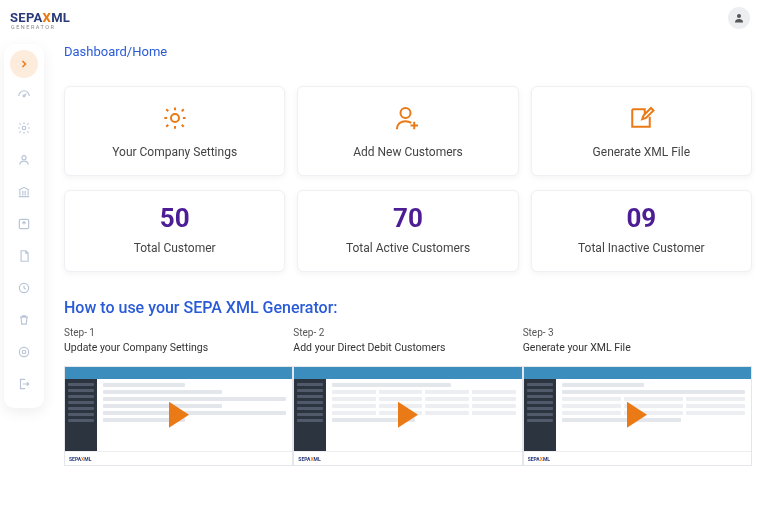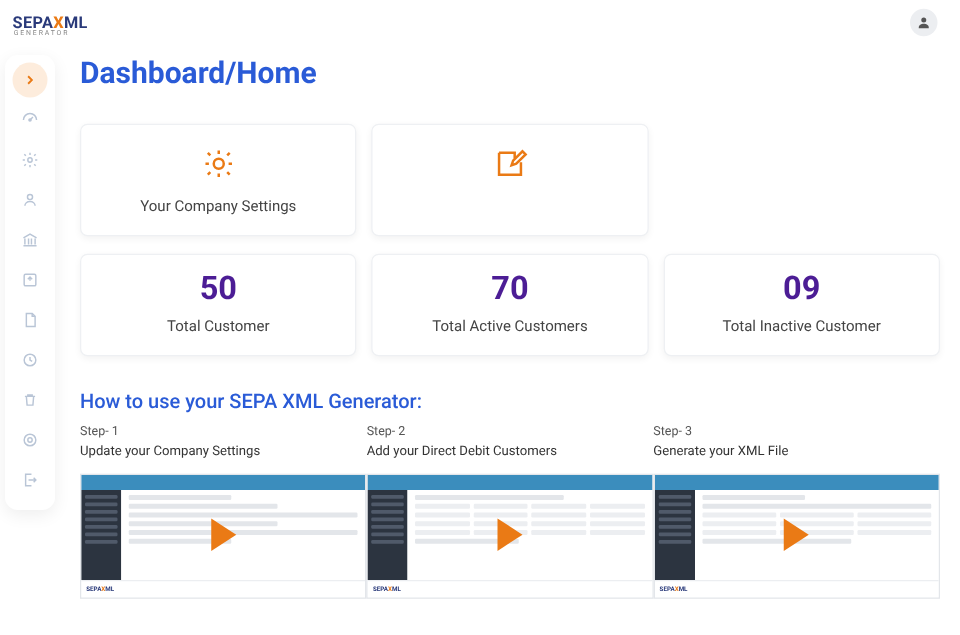--- a/index.html
+++ b/index.html
@@ -71,22 +71,22 @@
     color: #ea7a15;
   }
   .main {
     position: absolute;
     left: 64px;
     top: 44px;
     right: 16px;
   }
   .page-title {
     color: #2a5bd7;
-    font-size: 24px;
-    font-weight: 700;
+    font-size: 13px;
+    font-weight: 400;
     margin-bottom: 14px;
   }
   .grid {
     display: grid;
     grid-template-columns: repeat(3, 1fr);
     gap: 12px;
     margin-bottom: 14px;
   }
   .card {
     background: #fff;
@@ -313,24 +313,35 @@
         <svg width="30" height="30" viewBox="0 0 24 24" fill="none" stroke="currentColor" stroke-width="1.6">
             <circle cx="12" cy="12" r="3.2"></circle>
             <path d="M12 3.5v2.2M12 18.3v2.2M5 5l1.6 1.6M17.4 17.4L19 19M3.5 12h2.2M18.3 12h2.2M5 19l1.6-1.6M17.4 6.6L19 5"></path>
           </svg>
       </div>
       <div class="card-label">Your Company Settings</div>
     </div>
     <div class="card">
       <div class="icon">
         <svg width="30" height="30" viewBox="0 0 24 24" fill="none" stroke="currentColor" stroke-width="1.6">
+            <circle cx="10" cy="8" r="4"></circle>
+            <path d="M3 21c0-4 3.2-6.5 7-6.5 1.8 0 3.4.5 4.6 1.4"></path>
+            <path d="M17 15v6M14 18h6"></path>
+          </svg>
+      </div>
+      <div class="card-label">Add New Customers</div>
+    </div>
+    <div class="card">
+      <div class="icon">
+        <svg width="30" height="30" viewBox="0 0 24 24" fill="none" stroke="currentColor" stroke-width="1.6">
             <path d="M5 5h10v3.5M5 5v14h14v-8"></path>
             <path d="M14 10l6-6 2 2-6 6-3 1 1-3z"></path>
           </svg>
       </div>
+      <div class="card-label">Generate XML File</div>
     </div>
   </div>
 
   <div class="grid">
     <div class="stat-card">
       <div class="stat-value">50</div>
       <div class="stat-label">Total Customer</div>
     </div>
     <div class="stat-card">
       <div class="stat-value">70</div>

